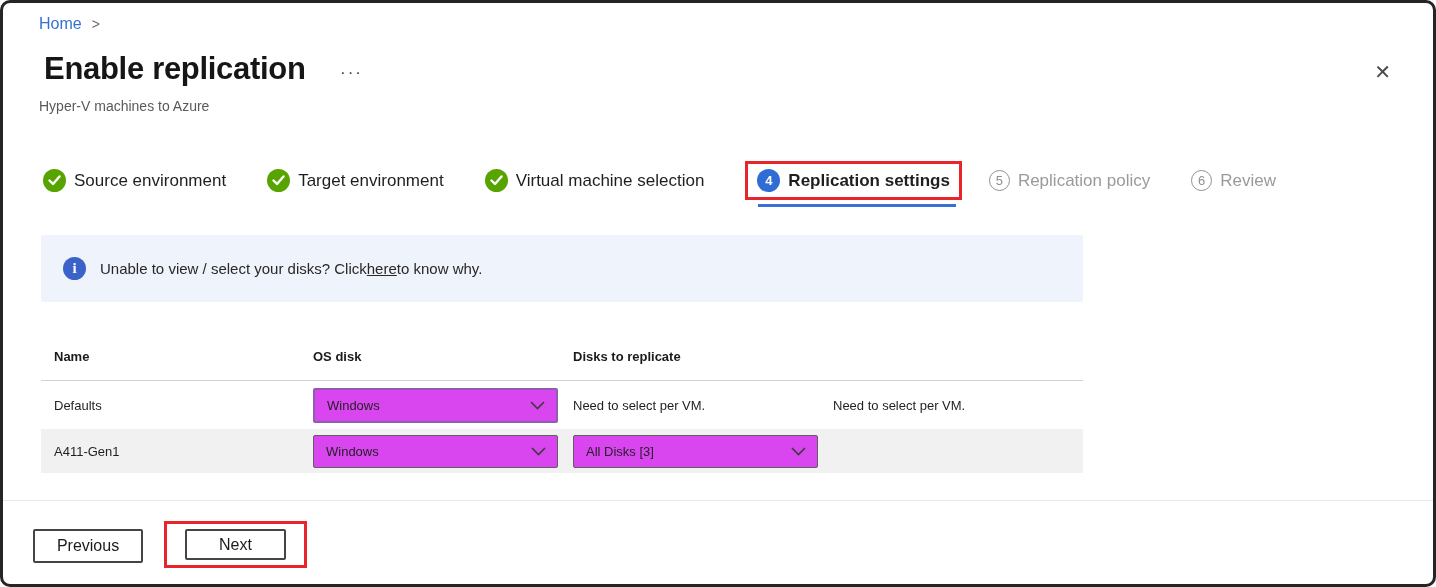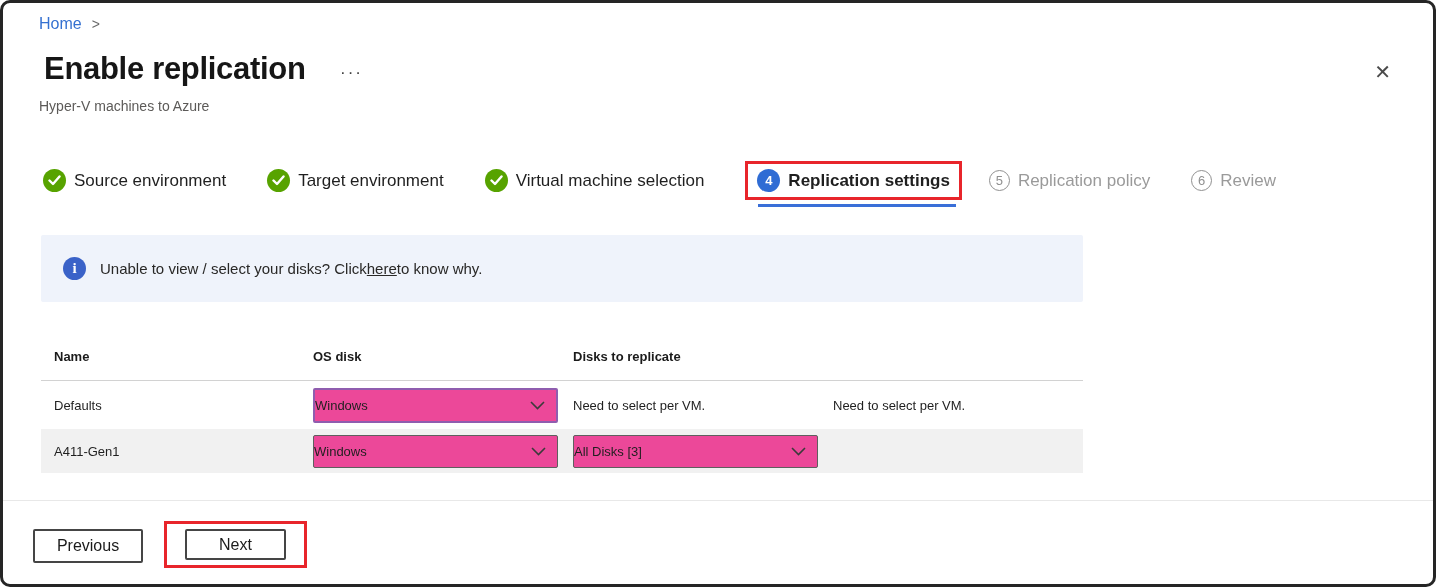--- a/index.html
+++ b/index.html
@@ -43,21 +43,21 @@
   .banner-link { color: #292827; text-decoration: underline; cursor: pointer; }
 
   
   .table { position: absolute; left: 38px; top: 330px; width: 1042px; font-size: 13px; }
   .thead, .trow { display: grid; grid-template-columns: 262px 260px 260px 260px; align-items: center; }
   .thead { height: 47px; font-weight: 700; color: #1b1b1b; border-bottom: 1px solid #d2d2d2; }
   .trow.defaults { height: 48px; background: #ffffff; }
   .trow.vm { height: 44px; background: #f1f1f1; }
   .cell { padding-left: 10px; }
   .cell.name { padding-left: 13px; }
-  .dropdown { width: 245px; height: 33px; background: #ec4899; border: 1px solid #5f5f5f; border-radius: 2px; display: flex; align-items: center; justify-content: space-between; padding: 0 11px 0 0; box-sizing: border-box; cursor: pointer; }
+  .dropdown { width: 245px; height: 33px; background: #d946ef; border: 1px solid #5f5f5f; border-radius: 2px; display: flex; align-items: center; justify-content: space-between; padding: 0 11px 0 12px; box-sizing: border-box; cursor: pointer; }
   .dropdown.purple { border: 2px solid #8f5daf; height: 35px; }
   .dropdown.blue { border: 2px solid #2f6cd4; height: 35px; }
   .dropdown .dd-label { white-space: nowrap; overflow: hidden; }
 
   
   .footer-divider { position: absolute; left: 0; right: 0; top: 497px; border-top: 1px solid #e8e8e8; }
   .btn { background: #ffffff; border: 2px solid #454545; border-radius: 2px; font-size: 16px; color: #1b1b1b; display: flex; align-items: center; justify-content: center; font-family: inherit; cursor: pointer; }
   .btn-previous { position: absolute; left: 30px; top: 526px; width: 110px; height: 34px; }
   .next-annotation { position: absolute; left: 161px; top: 518px; border: 3px solid #e8252b; padding: 5px 18px; }
   .btn-next { width: 101px; height: 31px; }

